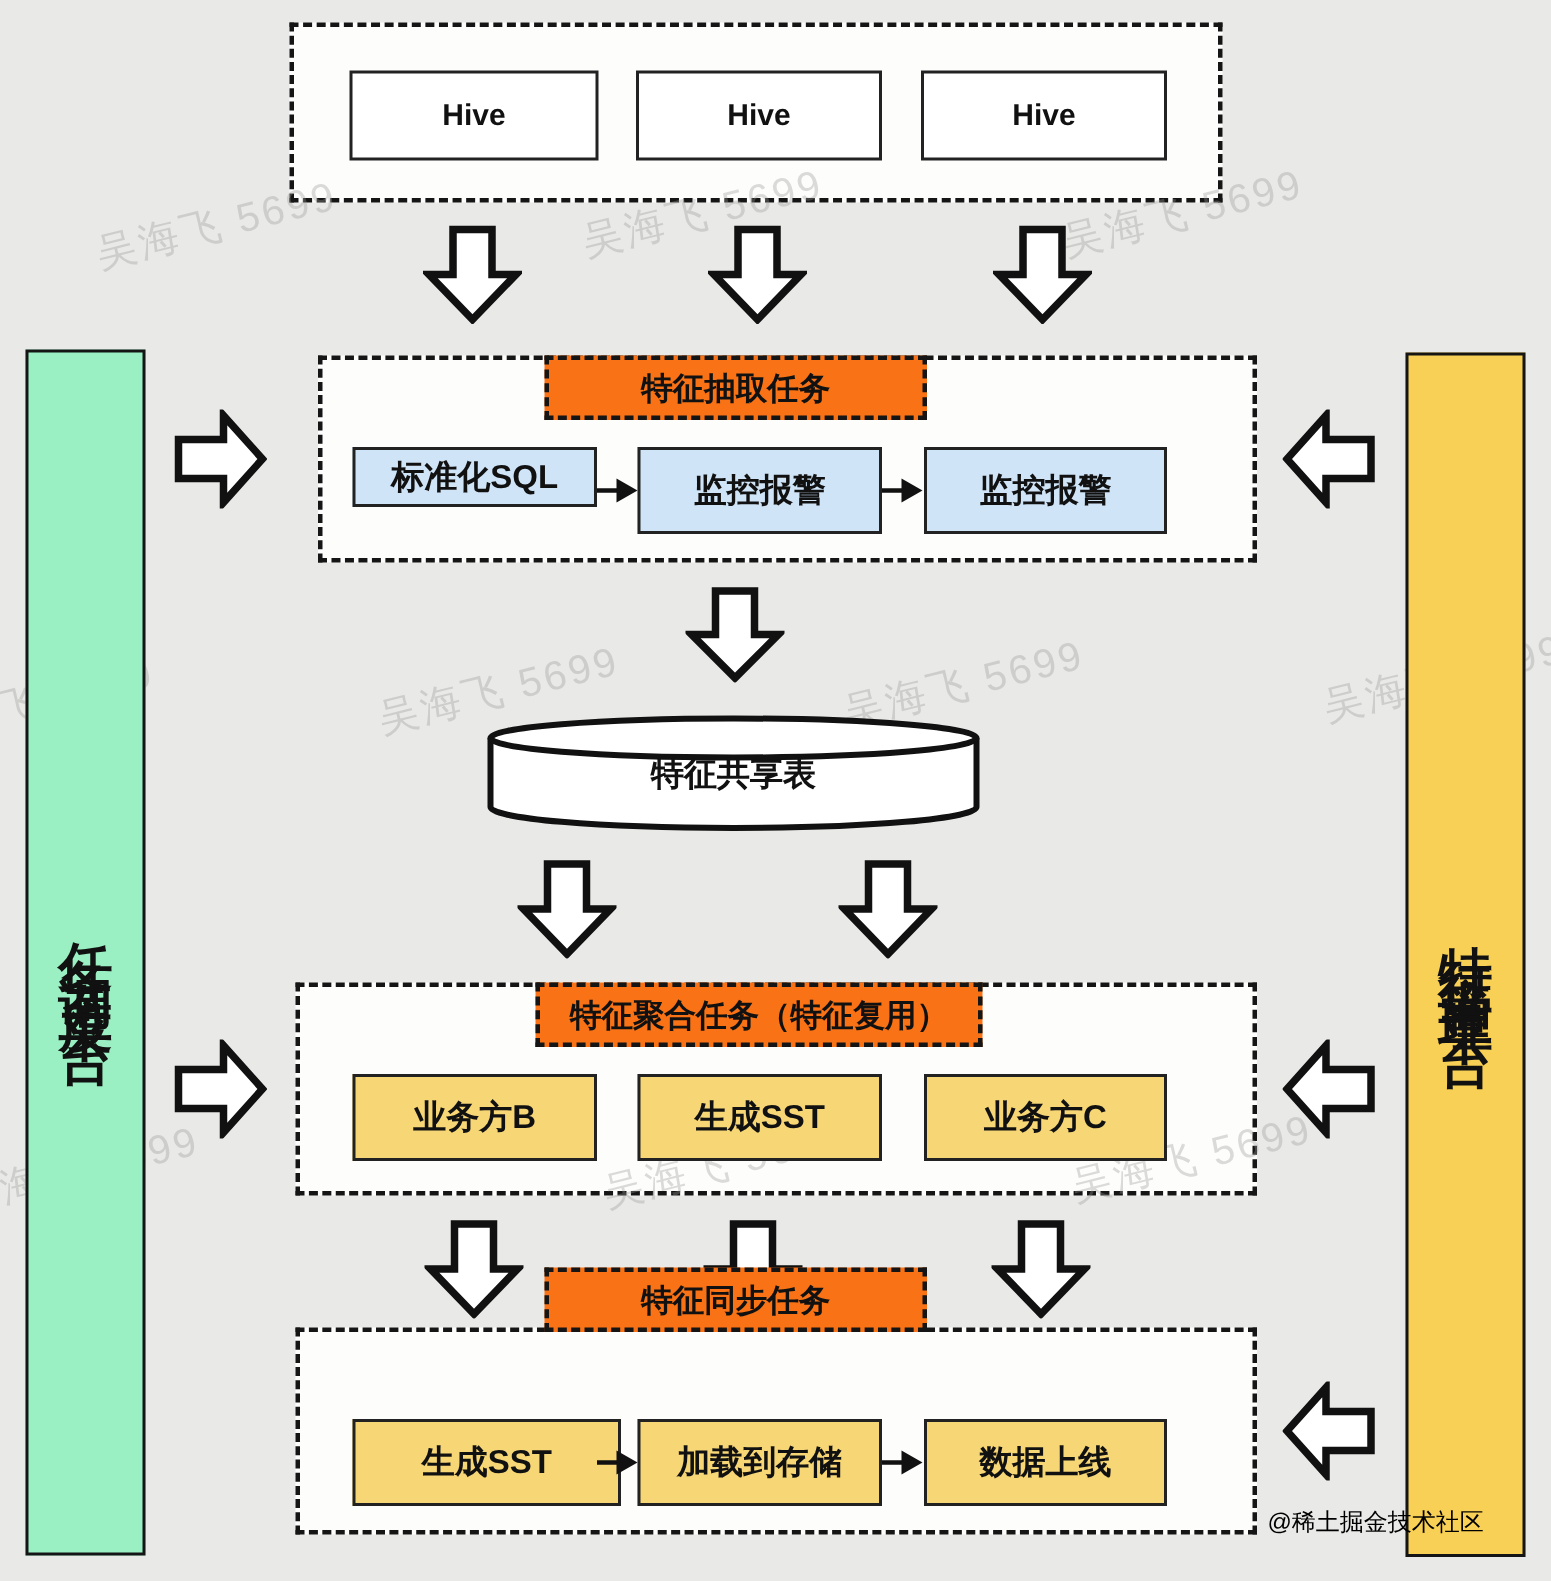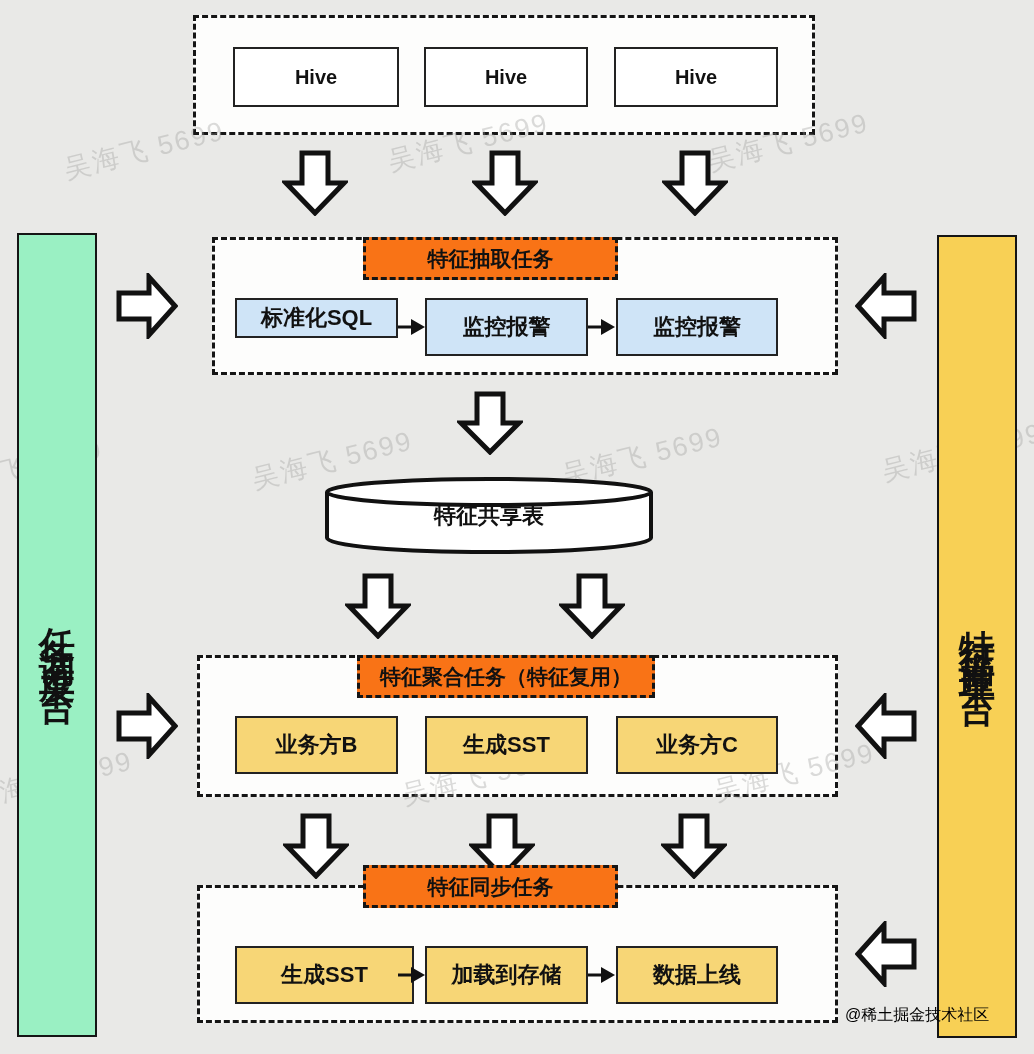--- a/index.html
+++ b/index.html
@@ -152,21 +152,21 @@
         <polygon points="20,3 46,3 46,33 62,33 33,63 4,33 20,33" fill="#fff" stroke="#111" stroke-width="5"></polygon>
       </svg>
   </div>
   <div class="arr" style="left:661px;top:813px">
     <svg width="66" height="66" viewBox="0 0 66 66">
         <polygon points="20,3 46,3 46,33 62,33 33,63 4,33 20,33" fill="#fff" stroke="#111" stroke-width="5"></polygon>
       </svg>
   </div>
 
   <div class="panel" style="left:197px;top:885px;width:641px;height:138px"></div>
-  <div class="titlebox" style="left:363px;top:865px;width:255px;height:43px">特征同步任务</div>
+  <div class="titlebox" style="left:363px;top:845px;width:255px;height:43px">特征同步任务</div>
   <div class="node orange" style="left:235px;top:946px;width:179px;height:58px">生成SST</div>
   <div class="node orange" style="left:425px;top:946px;width:163px;height:58px">加载到存储</div>
   <div class="node orange" style="left:616px;top:946px;width:162px;height:58px">数据上线</div>
   <div class="arr" style="left:397px;top:965px">
     <svg width="29" height="20" viewBox="0 0 29 20">
         <line x1="1" y1="10" x2="16" y2="10" stroke="#111" stroke-width="3"></line>
         <polygon points="14,2 28,10 14,18" fill="#111"></polygon>
       </svg>
   </div>
   <div class="arr" style="left:587px;top:965px">

